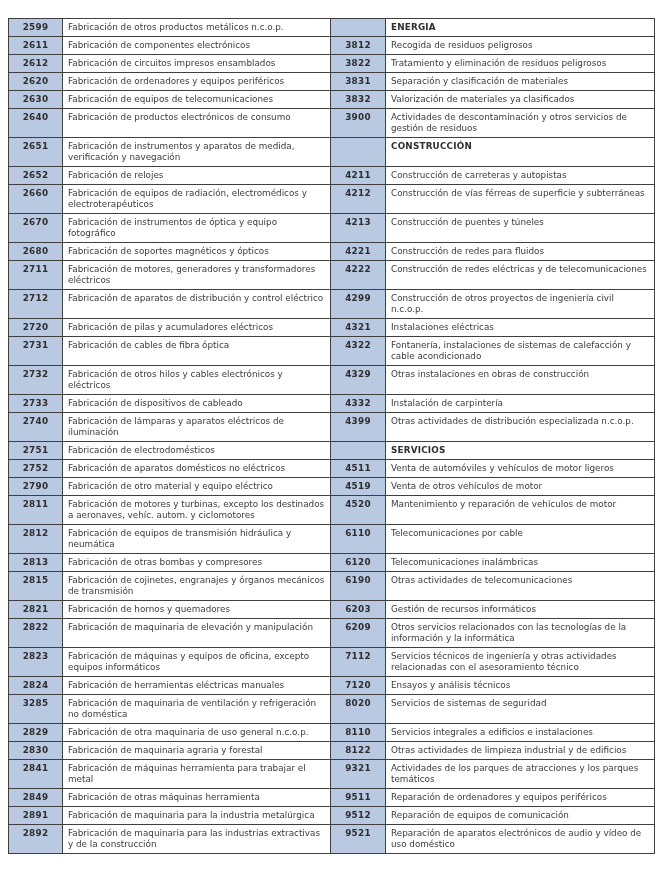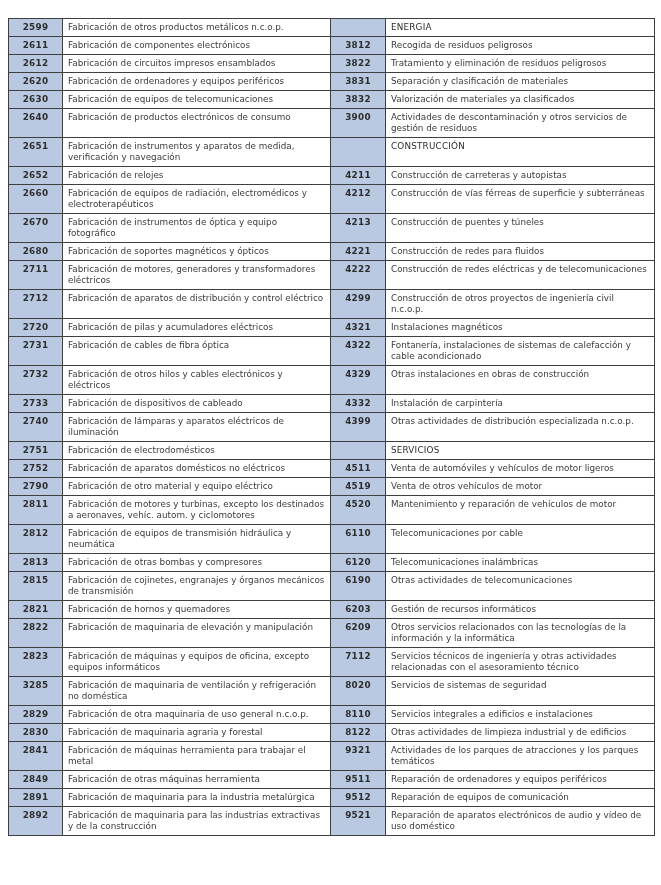--- a/index.html
+++ b/index.html
@@ -32,21 +32,21 @@
   td.code{
     background:var(--code-bg);
     text-align:center;
     font-weight:bold;
     letter-spacing:.3px;
     color:#2e2e2e;
     padding-left:2px;padding-right:2px;
   }
   td.desc{padding-left:7px;}
   td.desc.section-header{
-    font-weight:normal;
+    font-weight:bold;
     letter-spacing:.2px;
     color:#2e2e2e;
   }
 </style>
 </head>
 <body>
 
 <div class="page">
   <table class="cnae">
     <colgroup>
@@ -131,21 +131,21 @@
         <tr>
     <td class="code">2712</td>
     <td class="desc">Fabricación de aparatos de distribución y control eléctrico</td>
     <td class="code">4299</td>
     <td class="desc">Construcción de otros proyectos de ingeniería civil n.c.o.p.</td>
   </tr>
         <tr>
     <td class="code">2720</td>
     <td class="desc">Fabricación de pilas y acumuladores eléctricos</td>
     <td class="code">4321</td>
-    <td class="desc">Instalaciones magnéticos</td>
+    <td class="desc">Instalaciones eléctricas</td>
   </tr>
         <tr>
     <td class="code">2731</td>
     <td class="desc">Fabricación de cables de fibra óptica</td>
     <td class="code">4322</td>
     <td class="desc">Fontanería, instalaciones de sistemas de calefacción y cable acondicionado</td>
   </tr>
         <tr>
     <td class="code">2732</td>
     <td class="desc">Fabricación de otros hilos y cables electrónicos y eléctricos</td>
@@ -216,20 +216,26 @@
     <td class="code">2822</td>
     <td class="desc">Fabricación de maquinaria de elevación y manipulación</td>
     <td class="code">6209</td>
     <td class="desc">Otros servicios relacionados con las tecnologías de la información y la informática</td>
   </tr>
         <tr>
     <td class="code">2823</td>
     <td class="desc">Fabricación de máquinas y equipos de oficina, excepto equipos informáticos</td>
     <td class="code">7112</td>
     <td class="desc">Servicios técnicos de ingeniería y otras actividades relacionadas con el asesoramiento técnico</td>
+  </tr>
+        <tr>
+    <td class="code">2824</td>
+    <td class="desc">Fabricación de herramientas eléctricas manuales</td>
+    <td class="code">7120</td>
+    <td class="desc">Ensayos y análisis técnicos</td>
   </tr>
         <tr>
     <td class="code">3285</td>
     <td class="desc">Fabricación de maquinaria de ventilación y refrigeración no doméstica</td>
     <td class="code">8020</td>
     <td class="desc">Servicios de sistemas de seguridad</td>
   </tr>
         <tr>
     <td class="code">2829</td>
     <td class="desc">Fabricación de otra maquinaria de uso general n.c.o.p.</td>

